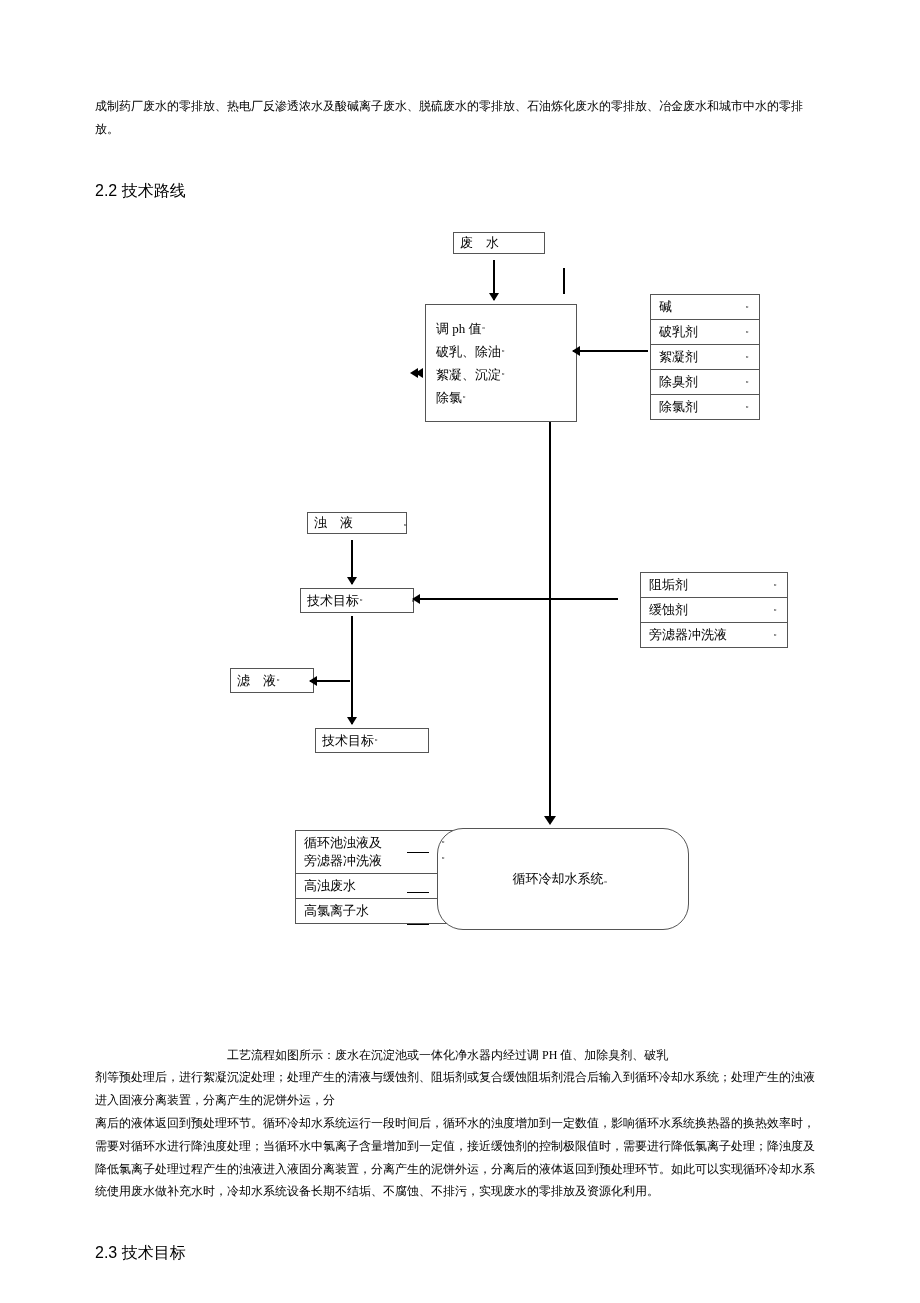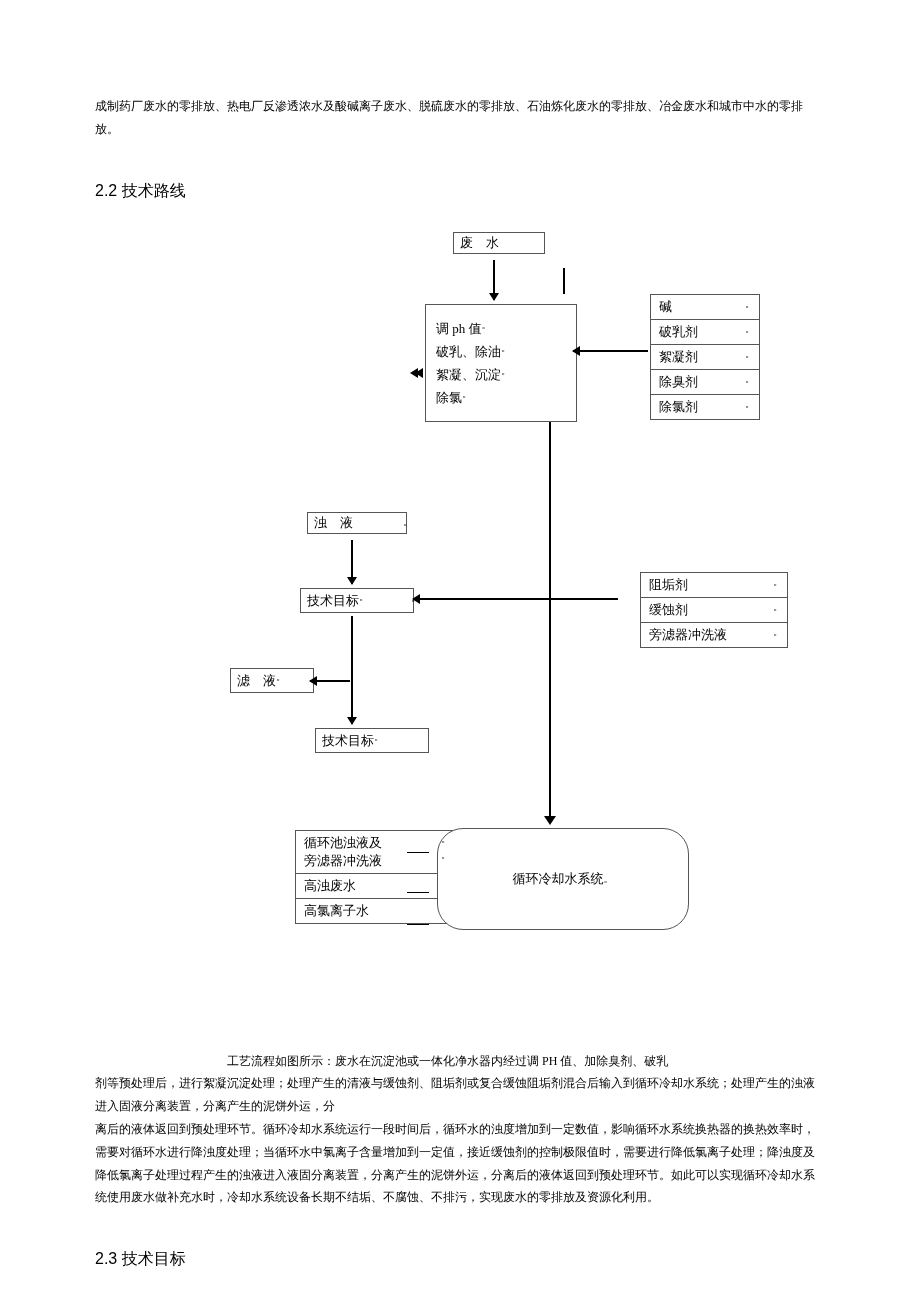--- a/index.html
+++ b/index.html
@@ -181,21 +181,21 @@
 
     <div class="line-h" style="left:312px; top:620px; width:22px;"></div>
     <div class="line-h" style="left:312px; top:660px; width:22px;"></div>
     <div class="line-h" style="left:312px; top:692px; width:22px;"></div>
 
     <span class="sup" style="position:absolute; left:346px; top:600px;">。</span>
     <span class="sup" style="position:absolute; left:346px; top:616px;">。</span>
 
   </div>
 
-  <div class="para" style="margin-top:18px;">
+  <div class="para" style="margin-top:12px;">
     <span style="display:inline-block; width:11em;"></span><span>工艺流程如图所示：废水在沉淀池或一体化净水器内经过调 PH 值、加除臭剂、破乳</span><br>
     <span>剂等预处理后，进行絮凝沉淀处理；处理产生的清液与缓蚀剂、阻垢剂或复合缓蚀阻垢剂混合后输入到循环冷却水系统；处理产生的浊液进入固液分离装置，分离产生的泥饼外运，分</span>
   </div>
   <div class="para">离后的液体返回到预处理环节。循环冷却水系统运行一段时间后，循环水的浊度增加到一定数值，影响循环水系统换热器的换热效率时，需要对循环水进行降浊度处理；当循环水中氯离子含量增加到一定值，接近缓蚀剂的控制极限值时，需要进行降低氯离子处理；降浊度及降低氯离子处理过程产生的浊液进入液固分离装置，分离产生的泥饼外运，分离后的液体返回到预处理环节。如此可以实现循环冷却水系统使用废水做补充水时，冷却水系统设备长期不结垢、不腐蚀、不排污，实现废水的零排放及资源化利用。</div>
 
   <div class="section-hd">2.3  技术目标</div>
 
 </div>
 
 </body></html>

